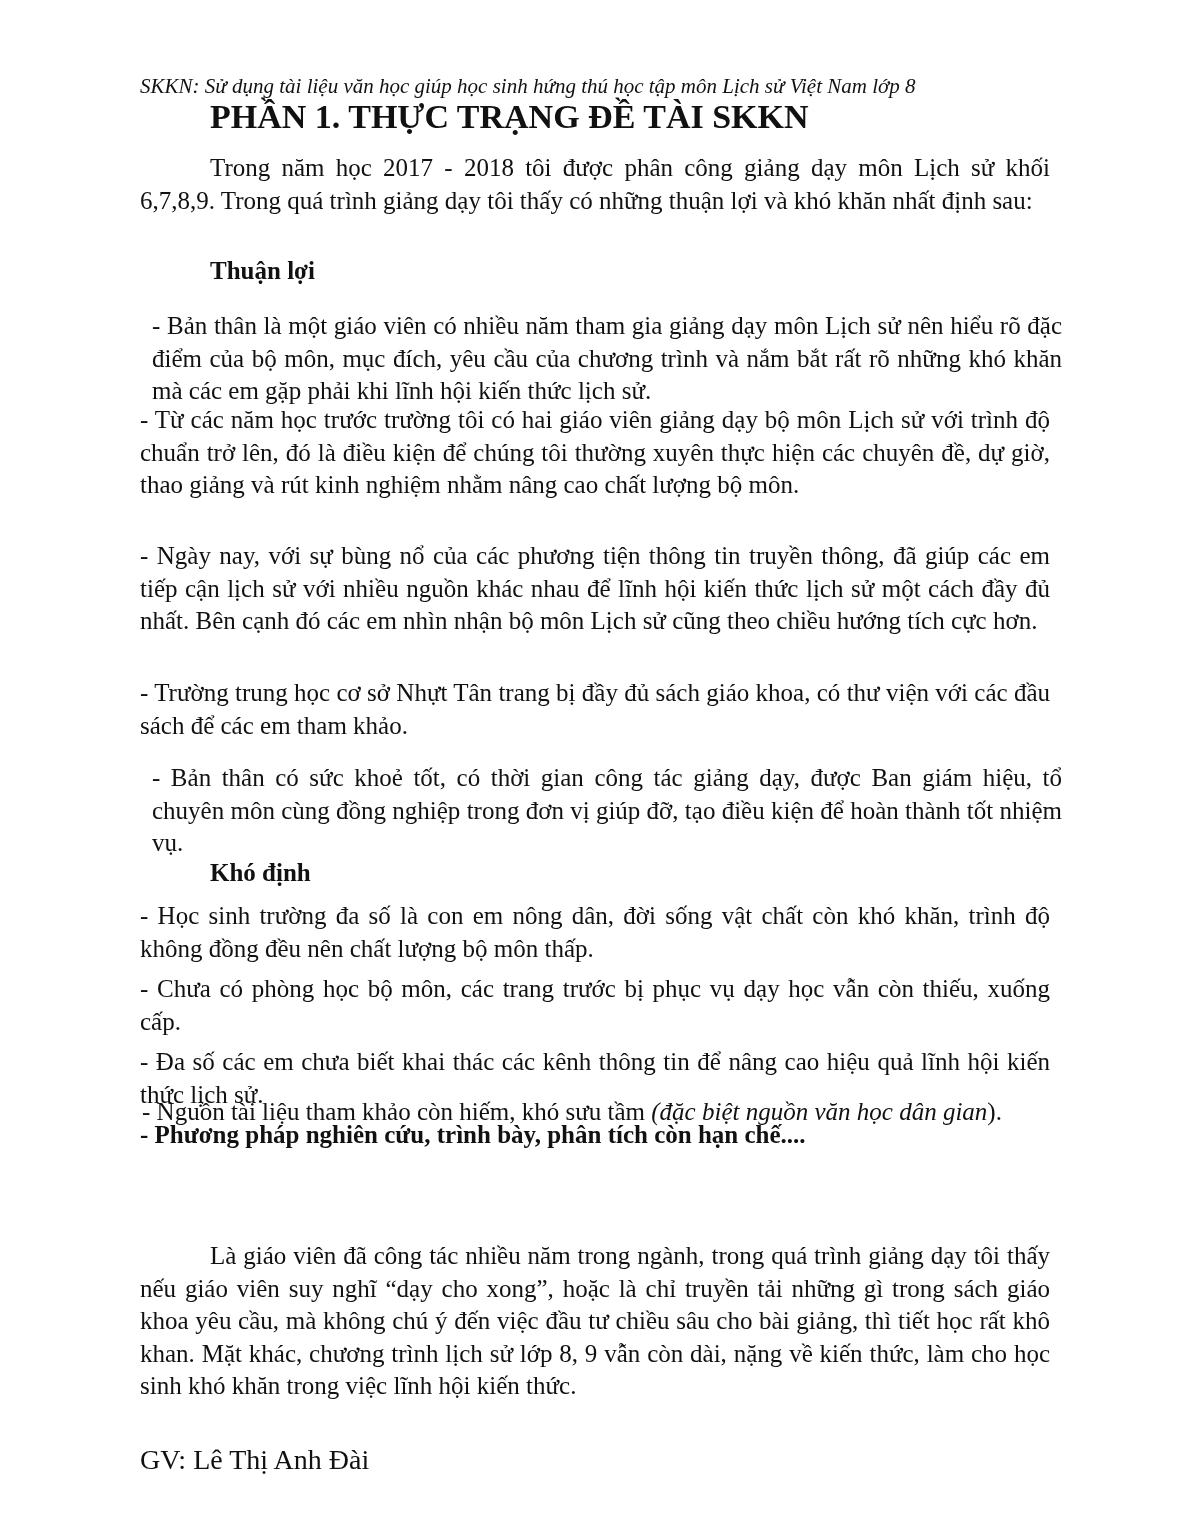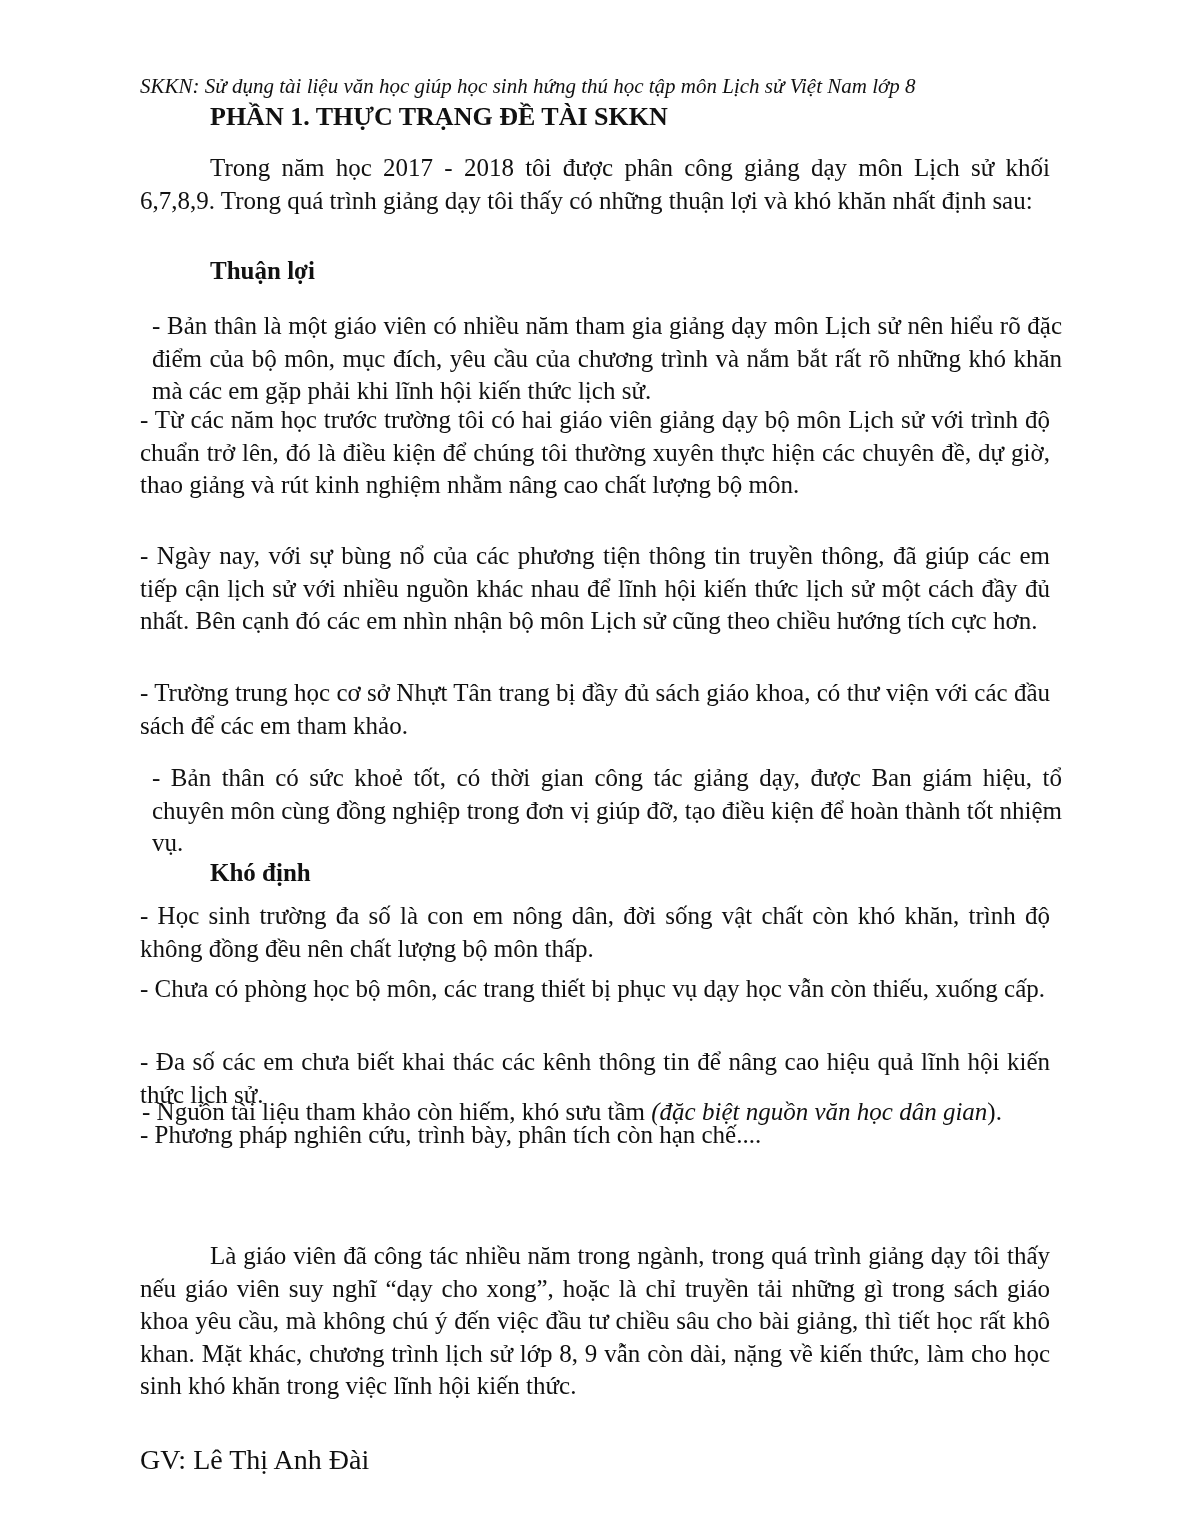--- a/index.html
+++ b/index.html
@@ -7,21 +7,21 @@
     width: 1190px; height: 1540px; position: relative; overflow: hidden;
     font-family: "Liberation Serif", "DejaVu Serif", serif;
     color: #111111;
   }
   .header {
     position: absolute; left: 140px; top: 73px;
     font-style: italic; font-size: 21px; line-height: 26px; white-space: nowrap;
   }
   .section-title {
     position: absolute; left: 210px; top: 101px;
-    font-weight: bold; font-size: 26px; line-height: 32px; white-space: nowrap;
+    font-weight: bold; font-size: 34px; line-height: 32px; white-space: nowrap;
   }
   .para {
     position: absolute; left: 140px; width: 910px;
     font-size: 25px; line-height: 32.5px; text-align: justify;
   }
   .indent { text-indent: 70px; }
   .sub {
     position: absolute; left: 210px; font-weight: bold; font-size: 25px; line-height: 32px;
   }
   .footer {
@@ -41,20 +41,20 @@
 
 <p class="para" style="top:298px;margin:12px;">- Bản thân là một giáo viên có nhiều năm tham gia giảng dạy môn Lịch sử nên hiểu rõ đặc điểm của bộ môn, mục đích, yêu cầu của chương trình và nắm bắt rất rõ những khó khăn mà các em gặp phải khi lĩnh hội kiến thức lịch sử.</p>
 <p class="para" style="top:404px;margin:0;">- Từ các năm học trước trường tôi có hai giáo viên giảng dạy bộ môn Lịch sử với trình độ chuẩn trở lên, đó là điều kiện để chúng tôi thường xuyên thực hiện các chuyên đề, dự giờ, thao giảng và rút kinh nghiệm nhằm nâng cao chất lượng bộ môn.</p>
 <p class="para" style="top:540px;margin:0;">- Ngày nay, với sự bùng nổ của các phương tiện thông tin truyền thông, đã giúp các em tiếp cận lịch sử với nhiều nguồn khác nhau để lĩnh hội kiến thức lịch sử một cách đầy đủ nhất. Bên cạnh đó các em nhìn nhận bộ môn Lịch sử cũng theo chiều hướng tích cực hơn.</p>
 <p class="para" style="top:677px;margin:0;">- Trường trung học cơ sở Nhựt Tân trang bị đầy đủ sách giáo khoa, có thư viện với các đầu sách để các em tham khảo.</p>
 <p class="para" style="top:750px;margin:12px;">- Bản thân có sức khoẻ tốt, có thời gian công tác giảng dạy, được Ban giám hiệu, tổ chuyên môn cùng đồng nghiệp trong đơn vị giúp đỡ, tạo điều kiện để hoàn thành tốt nhiệm vụ.</p>
 
 <div class="sub" style="top:857px;">Khó định</div>
 
 <p class="para" style="top:900px;margin:0;">-  Học sinh trường đa số là con em nông dân, đời sống vật chất còn khó khăn, trình độ không đồng đều nên chất lượng bộ môn thấp.</p>
-<p class="para" style="top:973px;margin:0;">- Chưa có phòng học bộ môn, các trang thiết bị phục vụ dạy học vẫn còn thiếu, xuống cấp.</p>
+<p class="para" style="top:973px;margin:0;">- Chưa có phòng học bộ môn, các trang trước bị phục vụ dạy học vẫn còn thiếu, xuống cấp.</p>
 <p class="para" style="top:1046px;margin:0;">- Đa số các em chưa biết khai thác các kênh thông tin để nâng cao hiệu quả lĩnh hội kiến thức lịch sử.</p>
-<p class="para" style="top:1119px;margin:0;">-  Phương pháp nghiên cứu, trình bày, phân tích còn hạn chế....</p>
+<p class="para" style="top:1119px;margin:0;font-weight:bold;">-  Phương pháp nghiên cứu, trình bày, phân tích còn hạn chế....</p>
 <p class="para" style="top:1094px;margin:2px;"><span>- Nguồn tài liệu tham khảo còn hiếm, khó sưu tầm </span><em>(đặc biệt nguồn văn học dân gian</em><span>).</span></p>
 
 <p class="para indent" style="top:1240px;margin:0;">Là giáo viên đã công tác nhiều năm trong ngành, trong quá trình giảng dạy tôi thấy nếu giáo viên suy nghĩ “dạy cho xong”, hoặc là chỉ truyền tải những gì trong sách giáo khoa yêu cầu, mà không chú ý đến việc đầu tư chiều sâu cho bài giảng, thì tiết học rất khô khan. Mặt khác, chương trình lịch sử lớp 8, 9 vẫn còn dài, nặng về kiến thức, làm cho học sinh khó khăn trong việc lĩnh hội kiến thức.</p>
 
 <div class="footer">GV: Lê Thị Anh Đài</div>
 
 </body></html>

